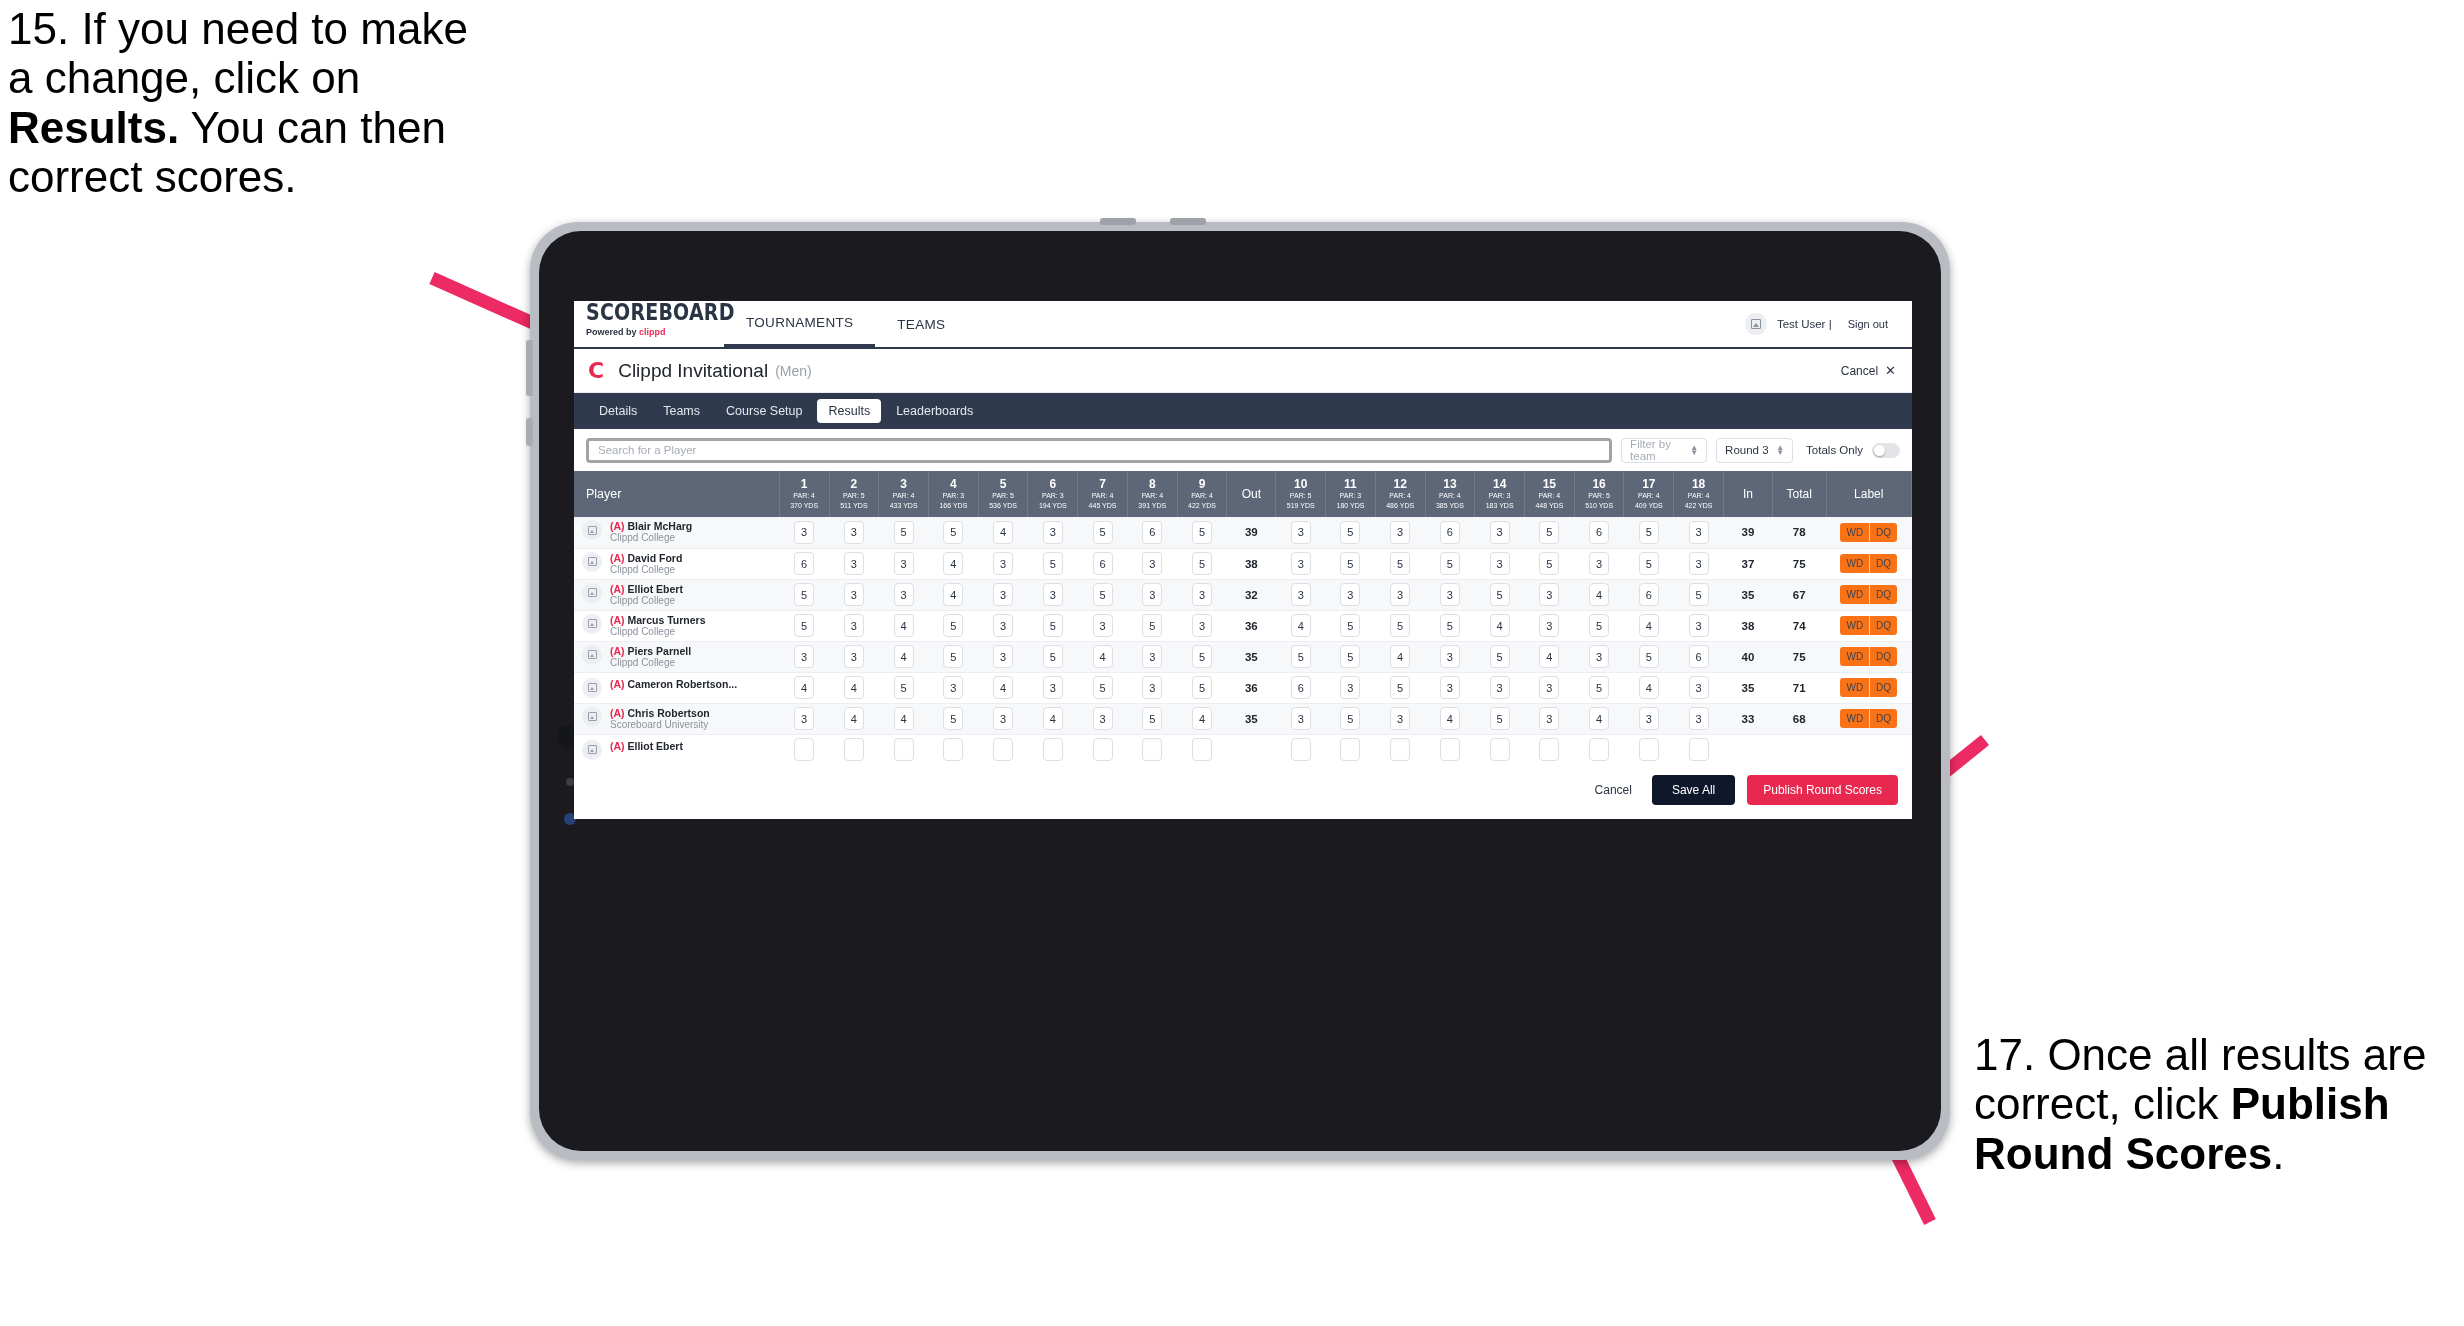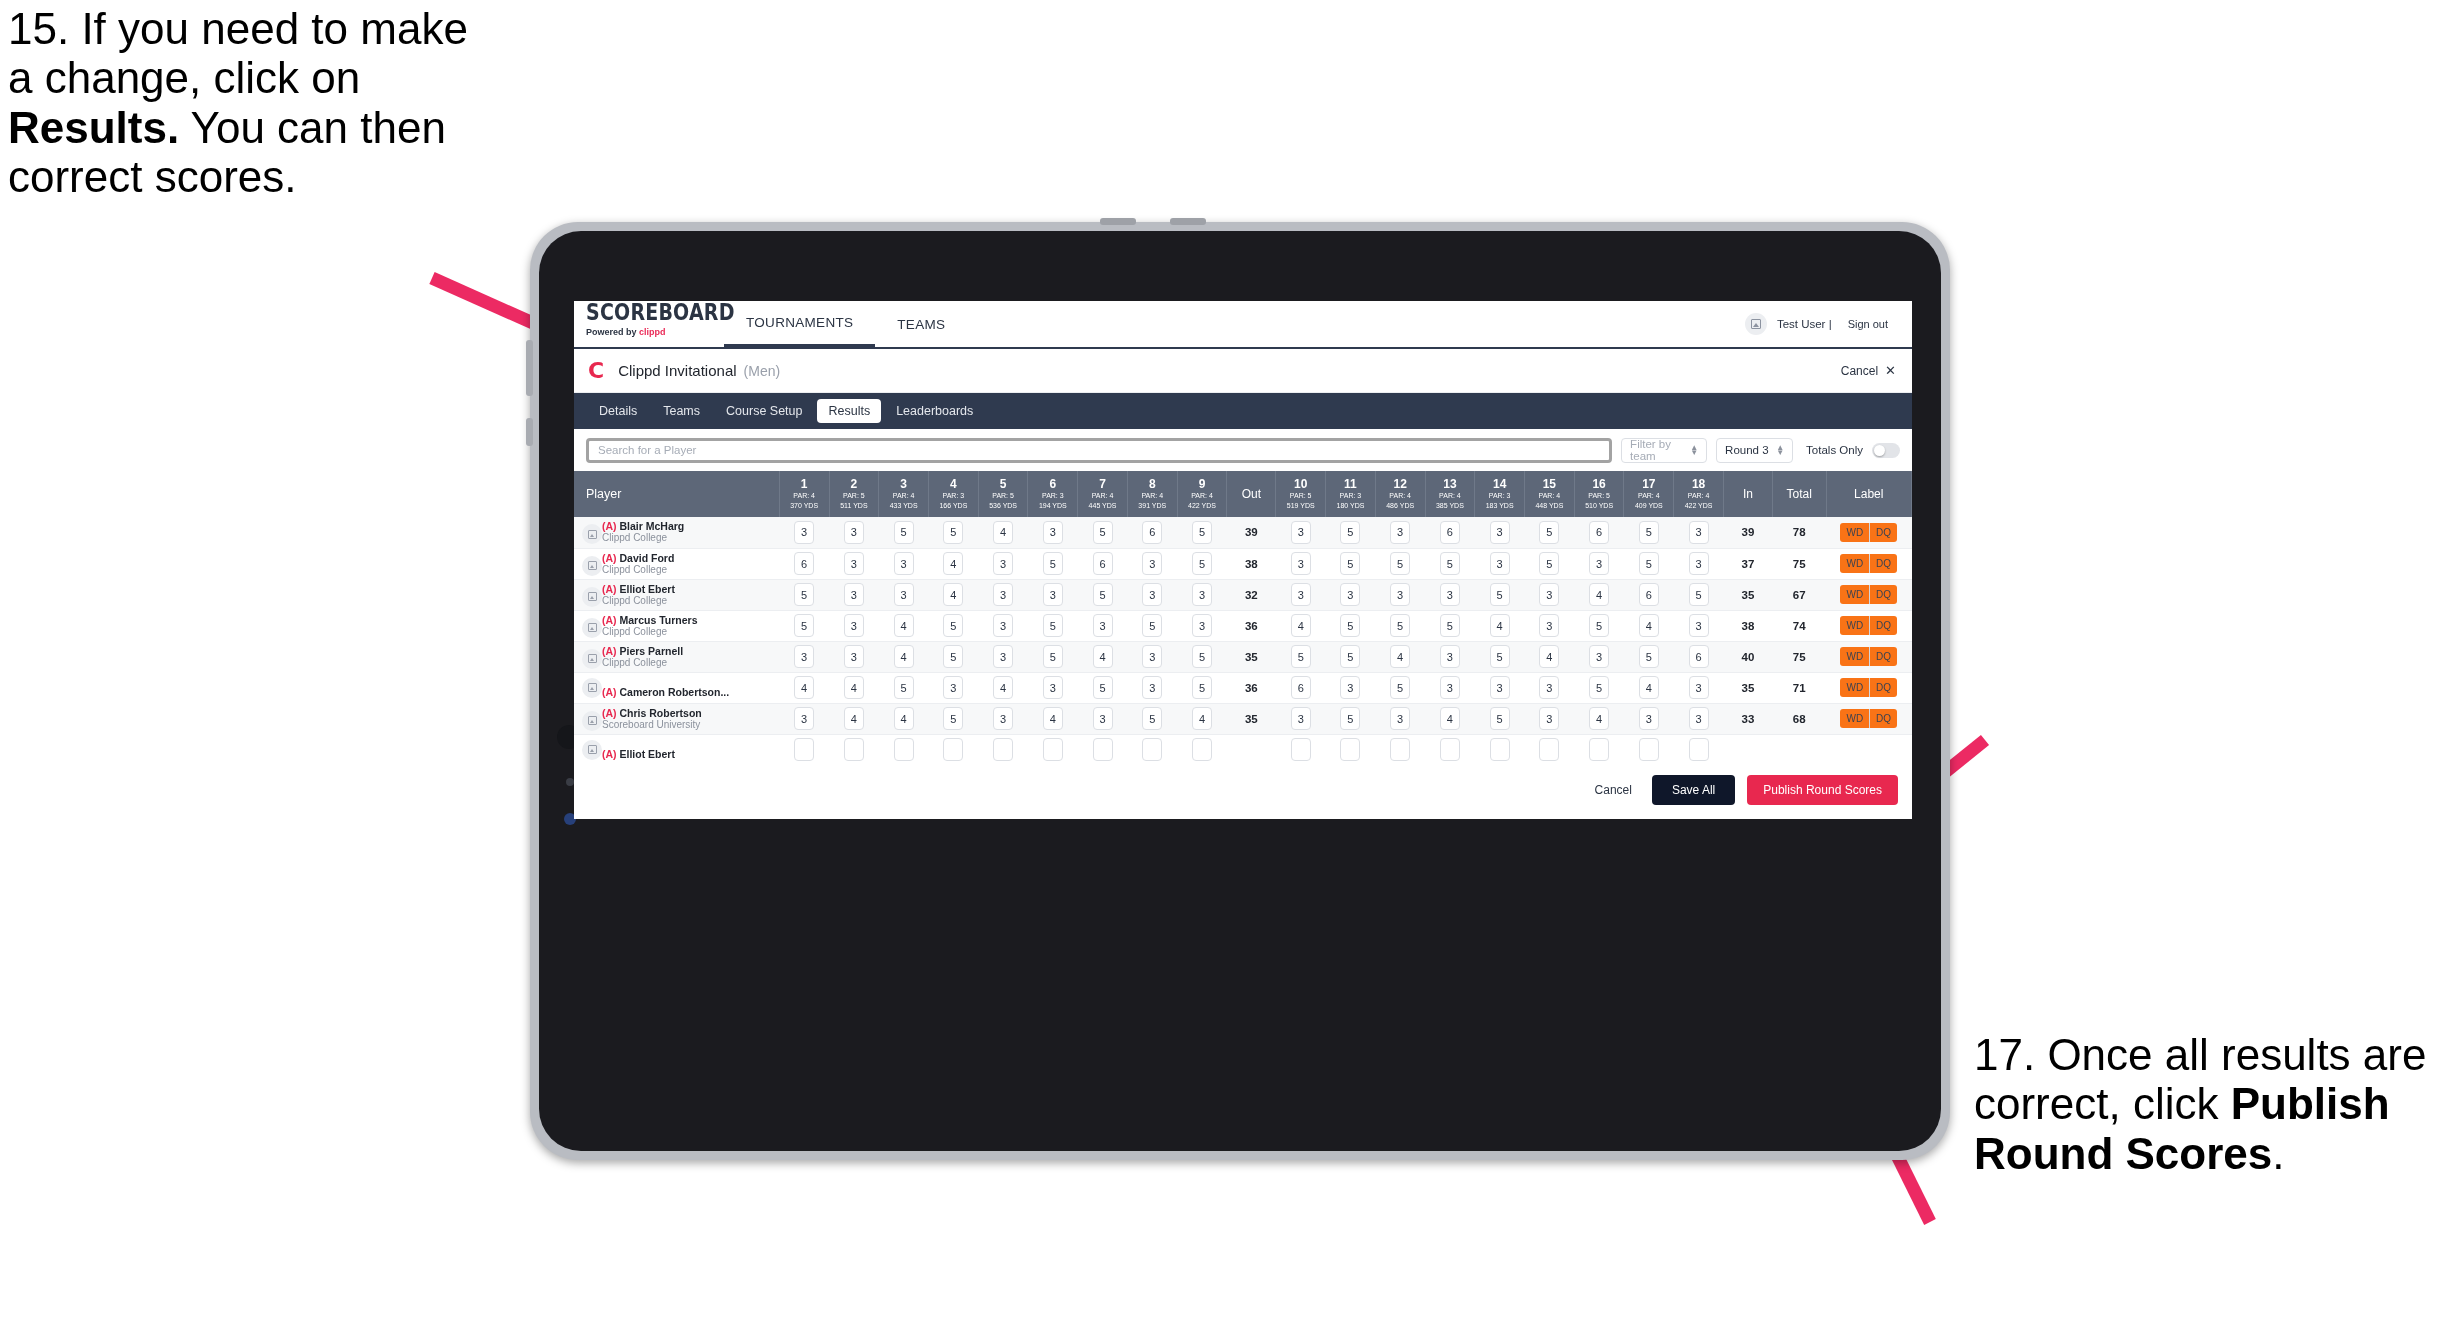--- a/index.html
+++ b/index.html
@@ -112,21 +112,21 @@
   #tourn-header {
     height: 44px; background: #fff;
     display: flex; align-items: center;
     padding: 0 16px 0 14px;
     border-bottom: 1px solid #eceef1;
   }
   #clippd-c {
     font-size: 22px; font-weight: bold; color: #e8284f;
     font-family: "DejaVu Sans", sans-serif; margin-right: 14px;
   }
-  #tourn-name { font-size: 15px; color: #22262e; }
+  #tourn-name { font-size: 19px; color: #22262e; }
   #tourn-gender { font-size: 14px; color: #9aa0ab; margin-left: 7px; }
   #cancel-x { margin-left: auto; font-size: 12px; color: #2b3443; cursor: pointer; }
   #cancel-x .xg { margin-left: 7px; font-size: 13px; }
 
   
   #sec-tabs {
     height: 36px; background: #2f3a4f;
     display: flex; align-items: center; padding-left: 14px; gap: 4px;
   }
   .sec-tab {
@@ -189,21 +189,21 @@
   .hh-yds { font-size: 7px; line-height: 10px; }
   th.sum-head { width: 31px; font-size: 12px; font-weight: bold; }
   th.total-head { width: 34px; font-size: 12px; font-weight: bold; }
   th.label-head { width: 54px; font-size: 12px; font-weight: normal; border-right: none; }
 
   tbody tr { height: 31px; }
   tbody tr.odd { background: #f7f8f9; }
   tbody tr.even { background: #ffffff; }
   tbody td { border-bottom: 1px solid #eceef1; padding: 0; }
   td.player-cell { padding-left: 8px; }
-  .player-flex { display: flex; align-items: flex-end; gap: 0; }
+  .player-flex { display: flex; align-items: flex-start; gap: 8px; }
   .p-avatar {
     width: 20px; height: 20px; border-radius: 50%; background: #eceef1;
     display: flex; align-items: center; justify-content: center; flex: 0 0 auto;
   }
   .p-glyph { width: 9px; height: 9px; border: 1.2px solid #9aa0ab; border-radius: 1px; position: relative; }
   .p-glyph::after {
     content:""; position:absolute; left:1px; bottom:1px; width:0; height:0;
     border-left: 2.5px solid transparent; border-right: 2.5px solid transparent;
     border-bottom: 3.5px solid #9aa0ab;
   }

